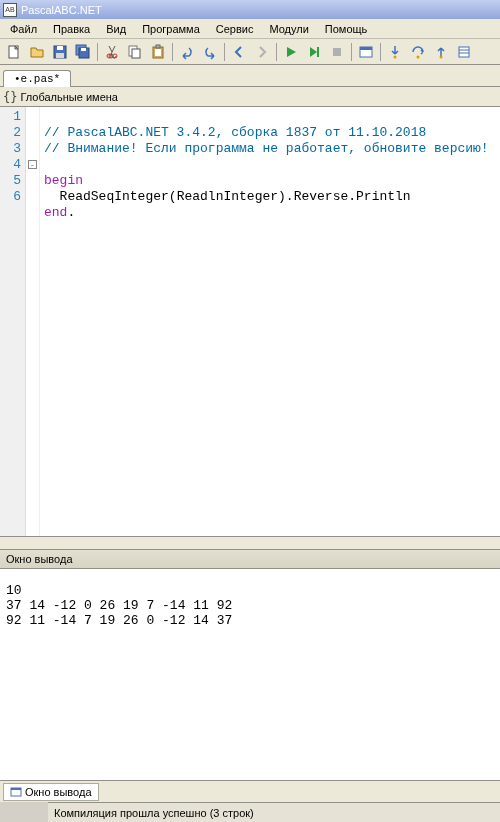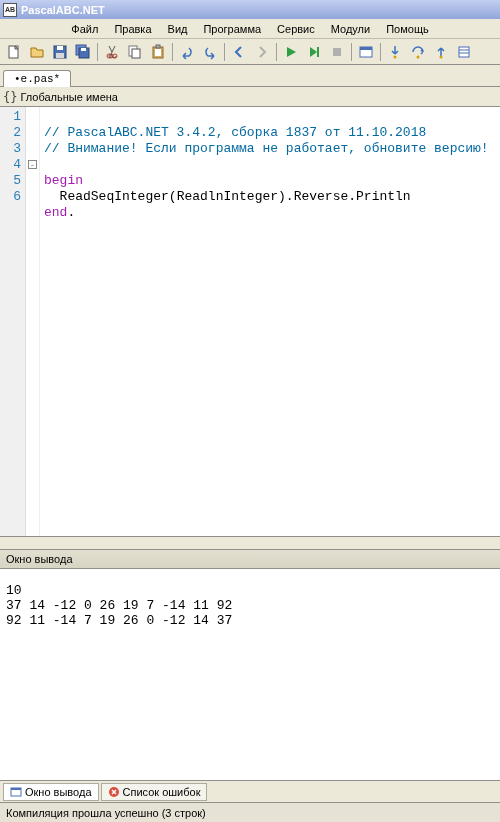--- a/index.html
+++ b/index.html
@@ -13,42 +13,41 @@
   display: flex;
   flex-direction: column;
 }
 .title-bar {
   background: linear-gradient(#c2cff0, #92a6dc);
   height: 19px;
   display: flex;
   align-items: center;
   padding: 0 3px;
   color: #fff;
-  font-weight: bold;
+  font-weight: normal;
   font-size: 11px;
 }
 .title-bar .app-icon {
   width: 14px; height: 14px;
   background: #fff;
   border: 1px solid #555;
   margin-right: 4px;
   font-size: 7px;
   color: #333;
   display: flex;
   align-items: center;
   justify-content: center;
 }
 .menu-bar {
   background: #ece9d8;
   height: 20px;
   display: flex;
   align-items: center;
   padding: 0 2px;
   border-bottom: 1px solid #c0bcb0;
-  justify-content: center;
 }
 .menu-item {
   padding: 2px 8px;
   cursor: default;
 }
 .toolbar {
   background: #ece9d8;
   height: 26px;
   display: flex;
   align-items: center;
@@ -195,20 +194,21 @@
   justify-content: center;
 }
 .status-bar {
   background: #e6e3d6;
   height: 20px;
   display: flex;
   align-items: center;
   padding: 0 6px;
   border-top: 1px solid #918f88;
   font-size: 11px;
+  margin-left: 48px;
 }
 </style>
 </head>
 <body>
 
 <div class="title-bar">
   <span class="app-icon">AB</span>
   <span>PascalABC.NET</span>
 </div>
 
@@ -389,26 +389,17 @@
 <div class="bottom-tabs">
   <div class="bottom-tab active">
     <span class="ico">
         <svg width="12" height="12" viewBox="0 0 12 12">
           <rect x="1" y="2" width="10" height="8" fill="#fff" stroke="#4a6fb5"></rect>
           <rect x="1" y="2" width="10" height="2" fill="#4a6fb5"></rect>
         </svg>
       </span>
     <span>Окно вывода</span>
   </div>
-  <div class="bottom-tab">
-    <span class="ico">
-        <svg width="12" height="12" viewBox="0 0 12 12">
-          <circle cx="6" cy="6" r="5" fill="#d84f3e"></circle>
-          <path d="M4 4l4 4M8 4l-4 4" stroke="#fff" stroke-width="1.5"></path>
-        </svg>
-      </span>
-    <span>Список ошибок</span>
-  </div>
 </div>
 
 <div class="status-bar">
   <span>Компиляция прошла успешно (3 строк)</span>
 </div>
 
 </body></html>

